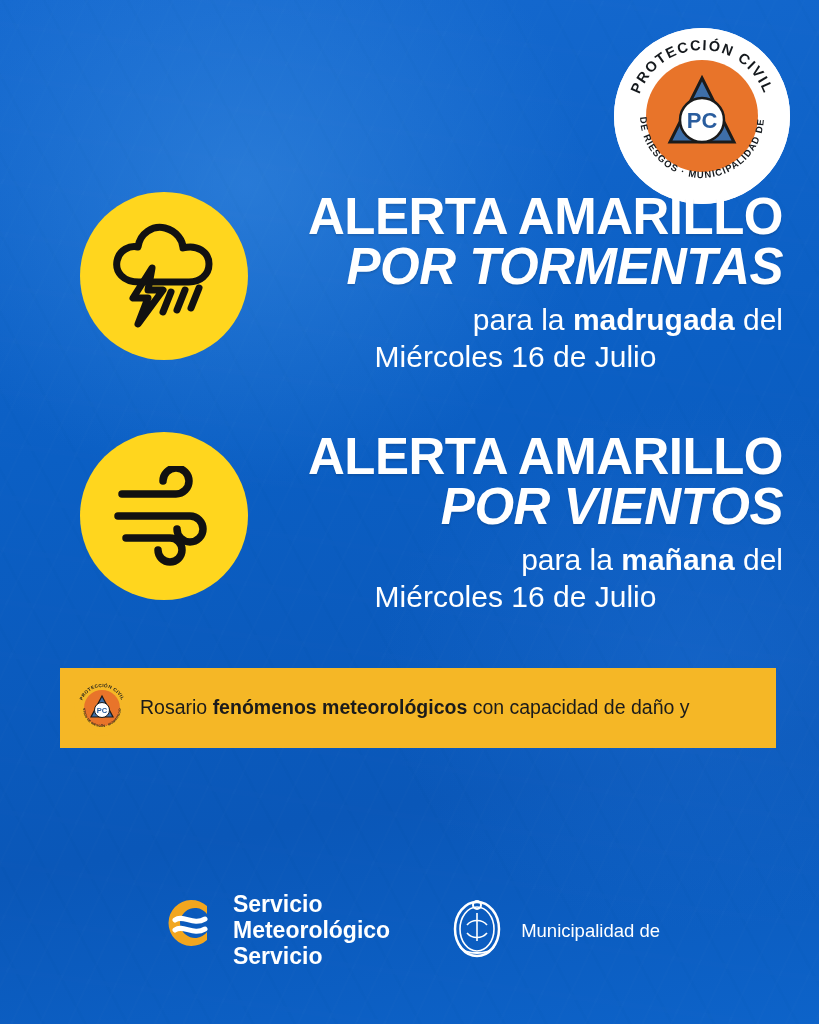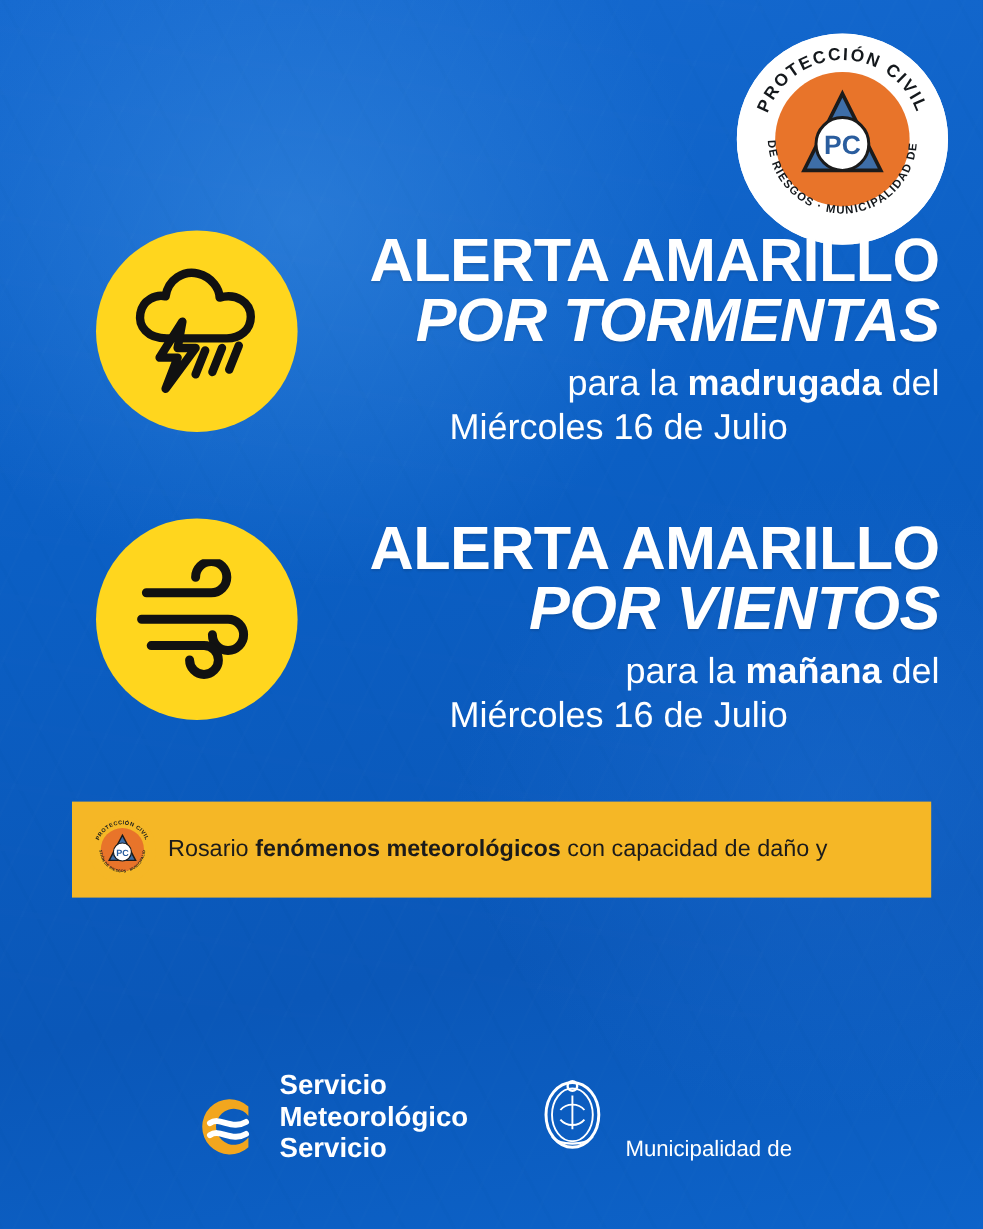--- a/index.html
+++ b/index.html
@@ -130,29 +130,29 @@
     position: absolute;
     top: 886px;
     left: 0;
     width: 819px;
     height: 90px;
     display: flex;
     align-items: center;
     justify-content: center;
     gap: 56px;
   }
-  .smn-logo { display: flex; align-items: flex-end; gap: 12px; }
+  .smn-logo { display: flex; align-items: flex-start; gap: 12px; }
   .smn-mark { width: 62px; height: 62px; position: relative; flex: 0 0 auto; }
   .smn-text {
     color: #ffffff;
     font-weight: bold;
     font-size: 23px;
     line-height: 1.12;
   }
-  .rosario-logo { display: flex; align-items: flex-end; gap: 13px; }
+  .rosario-logo { display: flex; align-items: center; gap: 13px; }
   .rosario-shield { width: 62px; height: 72px; flex: 0 0 auto; }
   .rosario-text { color: #ffffff; }
   .rosario-text .small { font-size: 18.5px; line-height: 1.1; font-weight: 400; }
   .rosario-text .big { font-size: 37px; line-height: 1.0; font-weight: bold; letter-spacing: -0.4px; }
 </style>
 </head>
 <body>
 
 <div class="bg"></div>
 <div class="bg-texture"></div>

